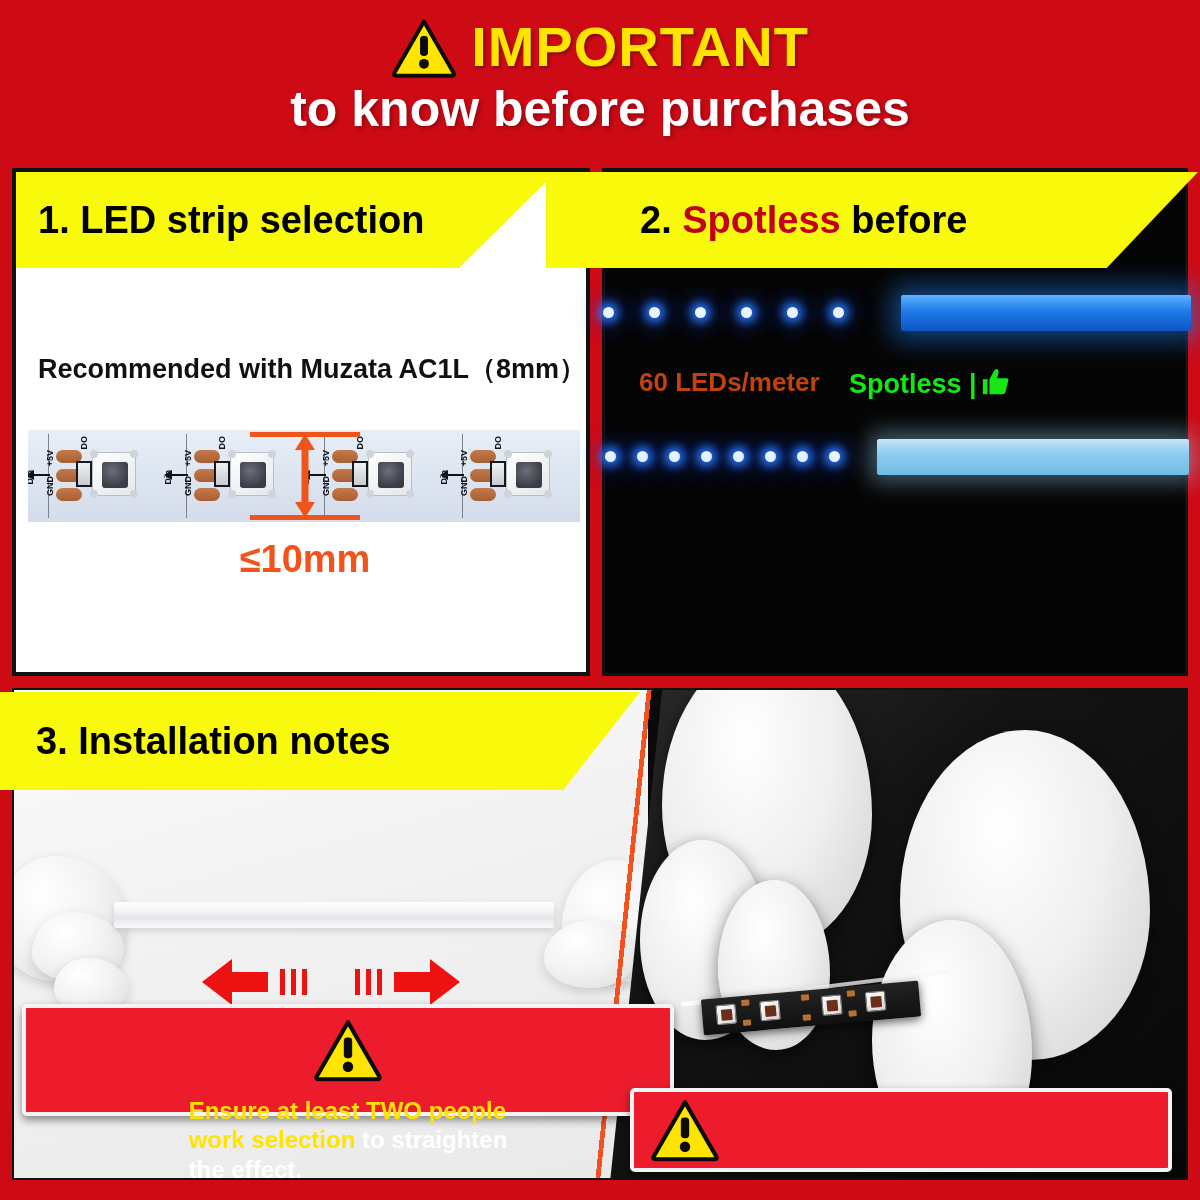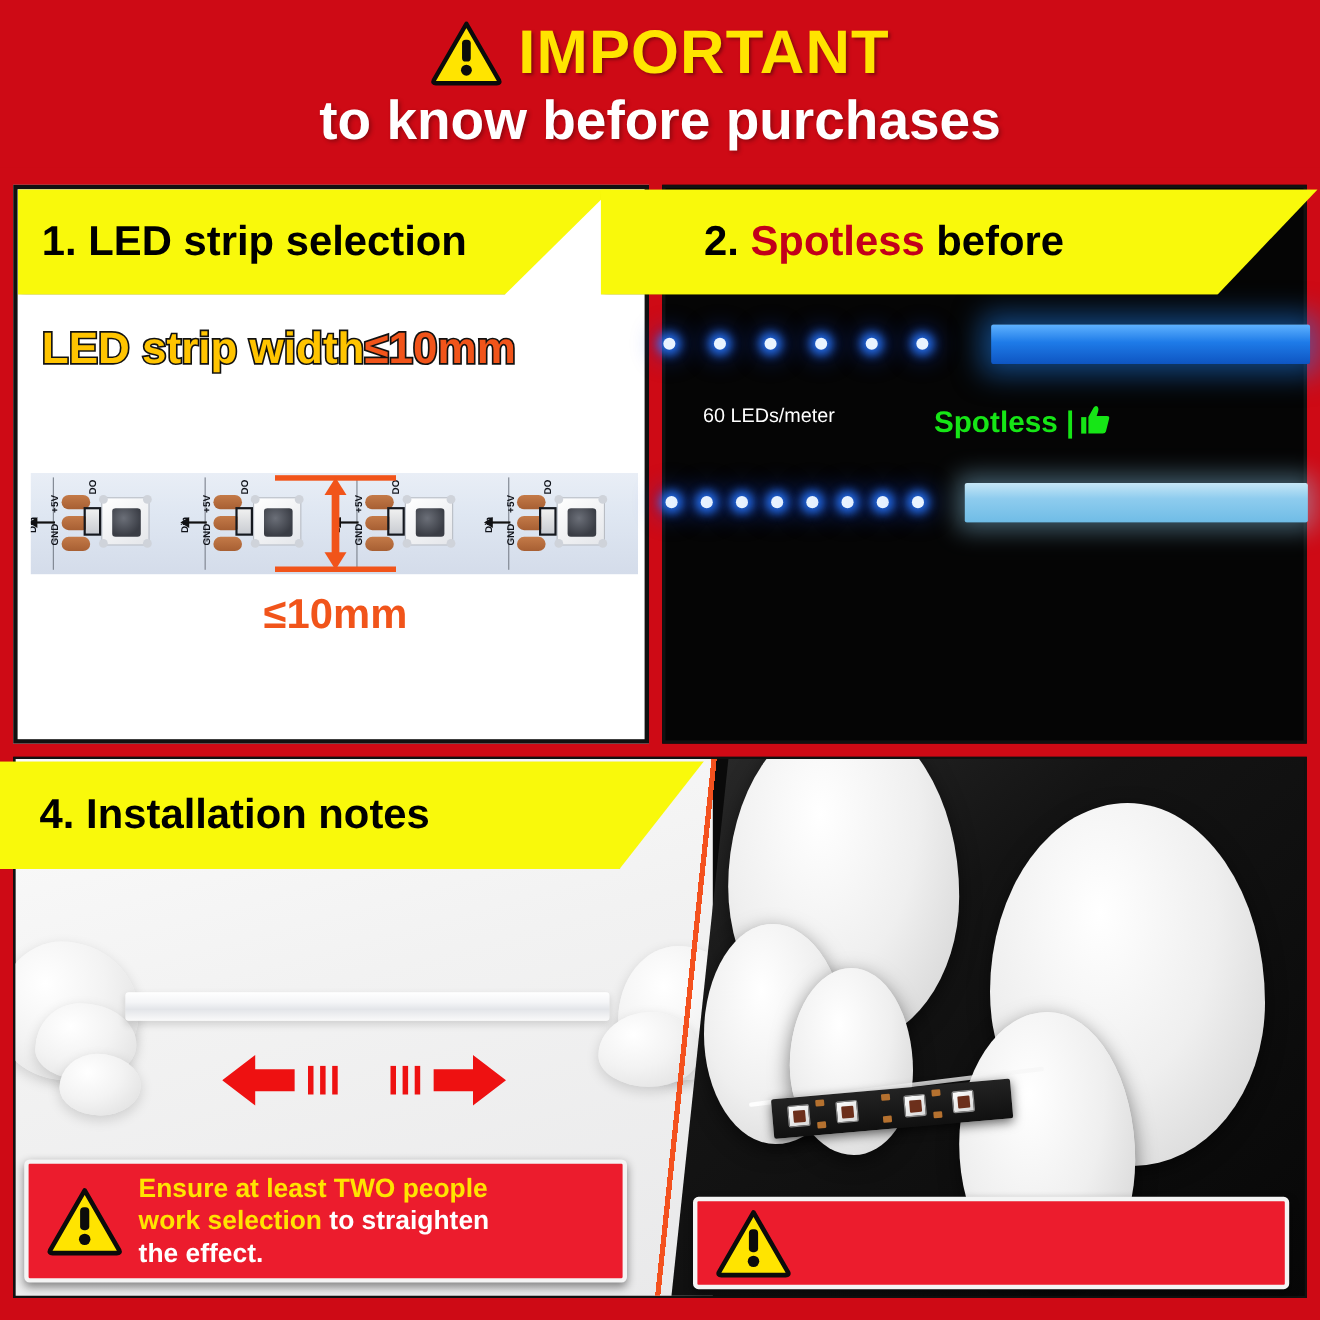--- a/index.html
+++ b/index.html
@@ -128,21 +128,21 @@
   #panel2 {
     position:absolute; left:602px; top:168px; width:586px; height:508px;
     background:#050505; border:3px solid #111;
   }
   #banner2 {
     left:546px; top:172px; width:652px; height:96px;
     clip-path: polygon(0 0, 100% 0, 86% 100%, 0 100%);
     padding-left:94px;
   }
   .density-label {
-    position:absolute; font-size:18px; font-weight:normal; color:#ffffff; line-height:1;
+    position:absolute; font-size:26px; font-weight:bold; color:#c2410c; line-height:1;
   }
   .spotless-label {
     position:absolute; font-size:27px; font-weight:bold; color:#16E616; line-height:1;
     display:flex; align-items:center; gap:4px;
   }
   #thumb-icon { width:30px; height:30px; flex:none; margin-bottom:4px; }
   .dot-row { position:absolute; height:30px; }
   .led-dot {
     position:absolute; top:8px; width:11px; height:11px; border-radius:50%;
     background:#eaf4ff;
@@ -231,21 +231,21 @@
     border:4px solid #f4f4f4;
     border-radius:5px;
     display:flex; align-items:center; gap:14px;
     padding:10px 16px;
     box-shadow:0 4px 9px rgba(0,0,0,.45);
   }
   .warn-tri-box { width:70px; height:64px; flex:none; }
   .warn-text { font-size:24px; font-weight:bold; color:#fff; line-height:1.22; }
   .warn-text .ylw { color:#FFE400; }
 
-  #warnbox-left { left:22px; top:1054px; width:548px; height:112px; }
+  #warnbox-left { left:22px; top:1004px; width:652px; height:112px;flex-direction:column; }
   #warnbox-right{ left:630px; top:1088px; width:542px; height:84px; }
   #warnbox-right .warn-text { font-size:22px; }
 
   
   #footer-bar {
     position:absolute; left:0; top:1180px; width:1200px; height:20px;
     background:#CE0A15;
   }
 </style>
 </head>
@@ -260,24 +260,22 @@
       <path d="M50 6 L95 84 Q97 88 92 88 L8 88 Q3 88 5 84 Z" fill="#FFE400" stroke="#0b0b0b" stroke-width="6" stroke-linejoin="round"></path>
       <rect x="44" y="28" width="12" height="30" rx="5" fill="#0b0b0b"></rect>
       <circle cx="50" cy="70" r="7.5" fill="#0b0b0b"></circle>
     </svg>
     <span id="important-word">IMPORTANT</span>
   </div>
 </div>
 
 <div id="panel1">
 
-  <div id="p1-line1">
-    <span class="gold">LED strip width</span><span class="org">≤10mm</span>
-  </div>
-
+
+  <div id="p1-line2">Recommended with Muzata AC1L（8mm）</div>
 
   <div id="strip-photo">
 
     <div class="strip-cell" style="left:-8px;">
       <div class="divline" style="left:28px;"></div>
       <div class="pad-col" style="left:36px; top:20px;">
         <div class="pad" style="top:0;"></div>
           <div class="pad" style="top:19px;"></div>
           <div class="pad" style="top:38px;"></div>
       </div>
@@ -468,21 +466,21 @@
 
 <div class="banner" id="banner1">
   <span class="banner-text">1. LED strip selection</span>
 </div>
 
 <div class="banner" id="banner2">
   <span class="banner-text"><span>2.</span> <span class="hl-red">Spotless</span> <span>before</span></span>
 </div>
 
 <div class="banner" id="banner3">
-  <span class="banner-text">4. Installation notes</span>
+  <span class="banner-text">3. Installation notes</span>
 </div>
 
 <div class="warn-box" id="warnbox-left">
   <svg class="warn-tri-box" viewBox="0 0 100 92">
     <path d="M50 6 L95 84 Q97 88 92 88 L8 88 Q3 88 5 84 Z" fill="#FFE400" stroke="#0b0b0b" stroke-width="6" stroke-linejoin="round"></path>
     <rect x="44" y="28" width="12" height="30" rx="5" fill="#0b0b0b"></rect>
     <circle cx="50" cy="70" r="7.5" fill="#0b0b0b"></circle>
   </svg>
   <div class="warn-text">
     <span class="ylw">Ensure at least TWO people</span><br>

